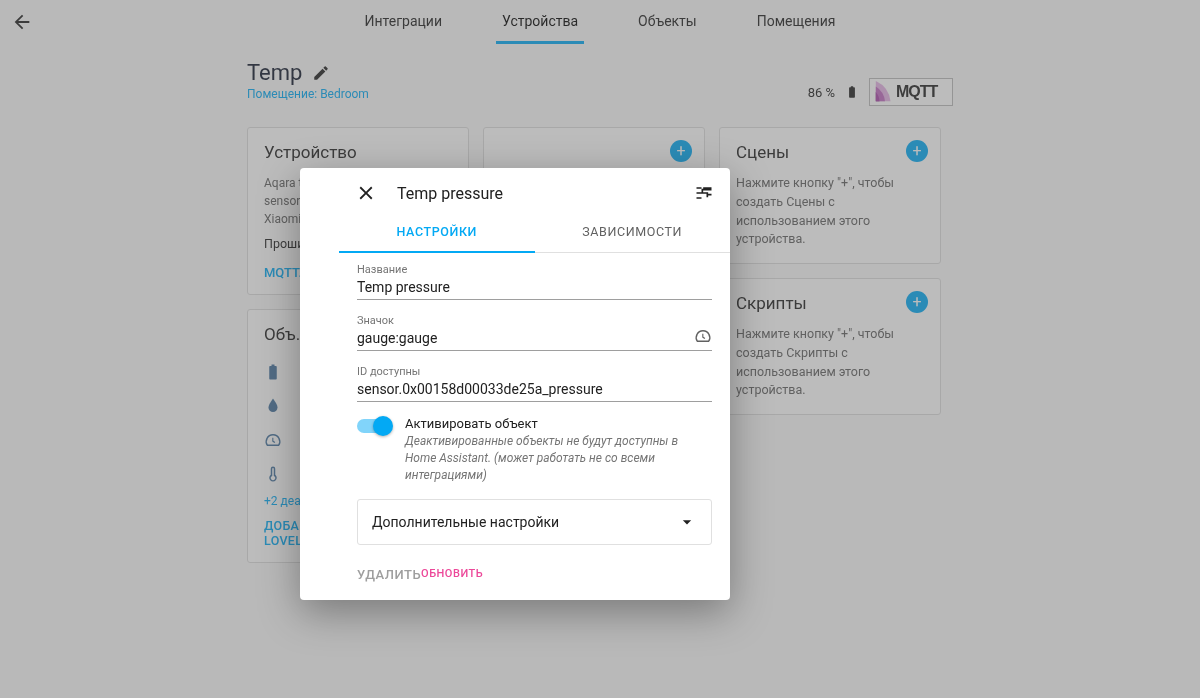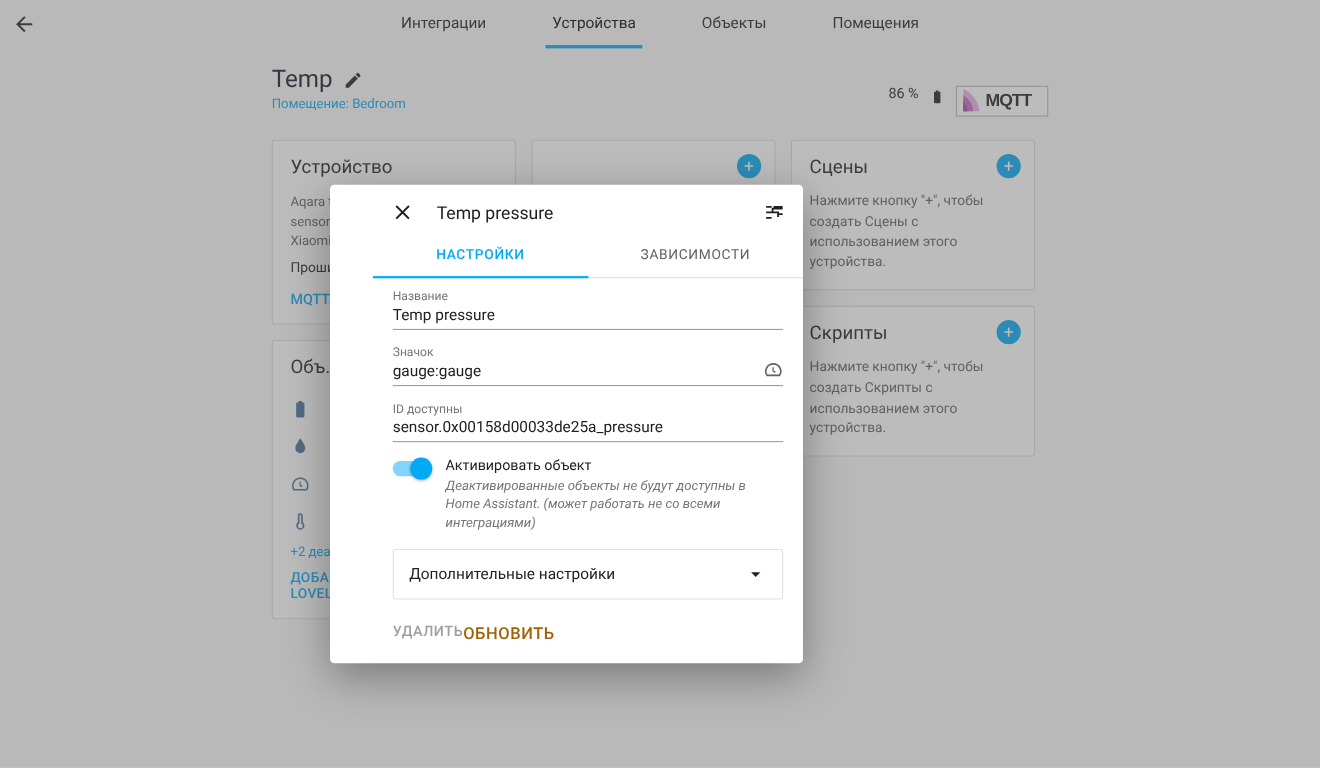--- a/index.html
+++ b/index.html
@@ -13,21 +13,21 @@
   .tabs { flex:1; display:flex; justify-content:center; gap: 48px; height:44px; align-items:center; }
   .ttab { font-size:14px; color:#212121; padding: 0 6px; height:44px; display:flex; align-items:center; border-bottom: 3px solid transparent; }
   .ttab.active { color:#000000; border-bottom-color:#03a9f4; }
 
   .content { padding: 16px 247px 0 247px; }
   .title-row { display:flex; align-items:center; gap:10px; }
   .title { font-size:22px; color:#0f172a; }
   .edit-icn { color:#212121; }
   .sub { font-size:12px; color:#03a9f4; margin-top:2px; }
 
-  .header-right { position:absolute; right:247px; top:78px; display:flex; align-items:flex-start; gap:10px; }
+  .header-right { position:absolute; right:247px; top:78px; display:flex; align-items:center; gap:10px; }
   .bat-pct { font-size:13px; color:#212121; }
   .mqtt-logo { width:84px; height:28px; display:flex; align-items:center; border:1px solid #bbb; background:#fff; padding:2px 4px; }
   .mqtt-logo svg { height:22px; }
   .mqtt-txt { font-family: Arial Black, Arial; font-weight:900; font-size:16px; letter-spacing:-1px; color:#222; }
 
   .cards { display:flex; gap:14px; margin-top:26px; align-items:flex-start; }
   .card { background:#fff; border:1px solid #ddd; border-radius:3px; padding:14px 16px; }
   .card h3 { font-size:17px; color:#212121; margin-bottom:12px; font-weight:400; }
   .card .add { position:absolute; right:12px; top:12px; width:22px; height:22px; border-radius:50%; background:#03a9f4; color:#fff; display:flex; align-items:center; justify-content:center; font-size:16px; line-height:1; }
   .card.rel { position:relative; }
@@ -67,21 +67,21 @@
 
   .toggle-row { display:flex; gap:14px; margin-bottom:16px; }
   .toggle { width:34px; height:14px; border-radius:8px; background:#81d4fa; position:relative; margin-top:3px; flex-shrink:0; }
   .toggle .knob { position:absolute; right:-2px; top:-3px; width:20px; height:20px; border-radius:50%; background:#03a9f4; box-shadow:0 1px 3px rgba(0,0,0,.3); }
   .toggle-labels .tt { font-size:13px; color:#212121; }
   .toggle-labels .sub2 { font-size:12px; color:#757575; line-height:1.4; margin-top:2px;font-style:italic; }
 
   .adv { border:1px solid #e0e0e0; border-radius:3px; padding:12px 14px; display:flex; align-items:center; justify-content:space-between; font-size:14px; color:#212121; cursor:pointer; }
   .dlg-actions { display:flex; padding:18px; }
   .btn-del { font-size:13px; color:#9e9e9e; font-weight:500; letter-spacing:0.5px; }
-  .btn-upd { font-size:15px; color:#a16207; font-weight:500; letter-spacing:0.5px; }
+  .btn-upd { font-size:11px; color:#ec4899; font-weight:500; letter-spacing:0.5px; }
 
   svg { display:block; }
 </style>
 </head>
 <body>
 
 <div class="page">
   <div class="topbar">
     <div class="back-btn">
       <svg width="22" height="22" viewBox="0 0 24 24">

